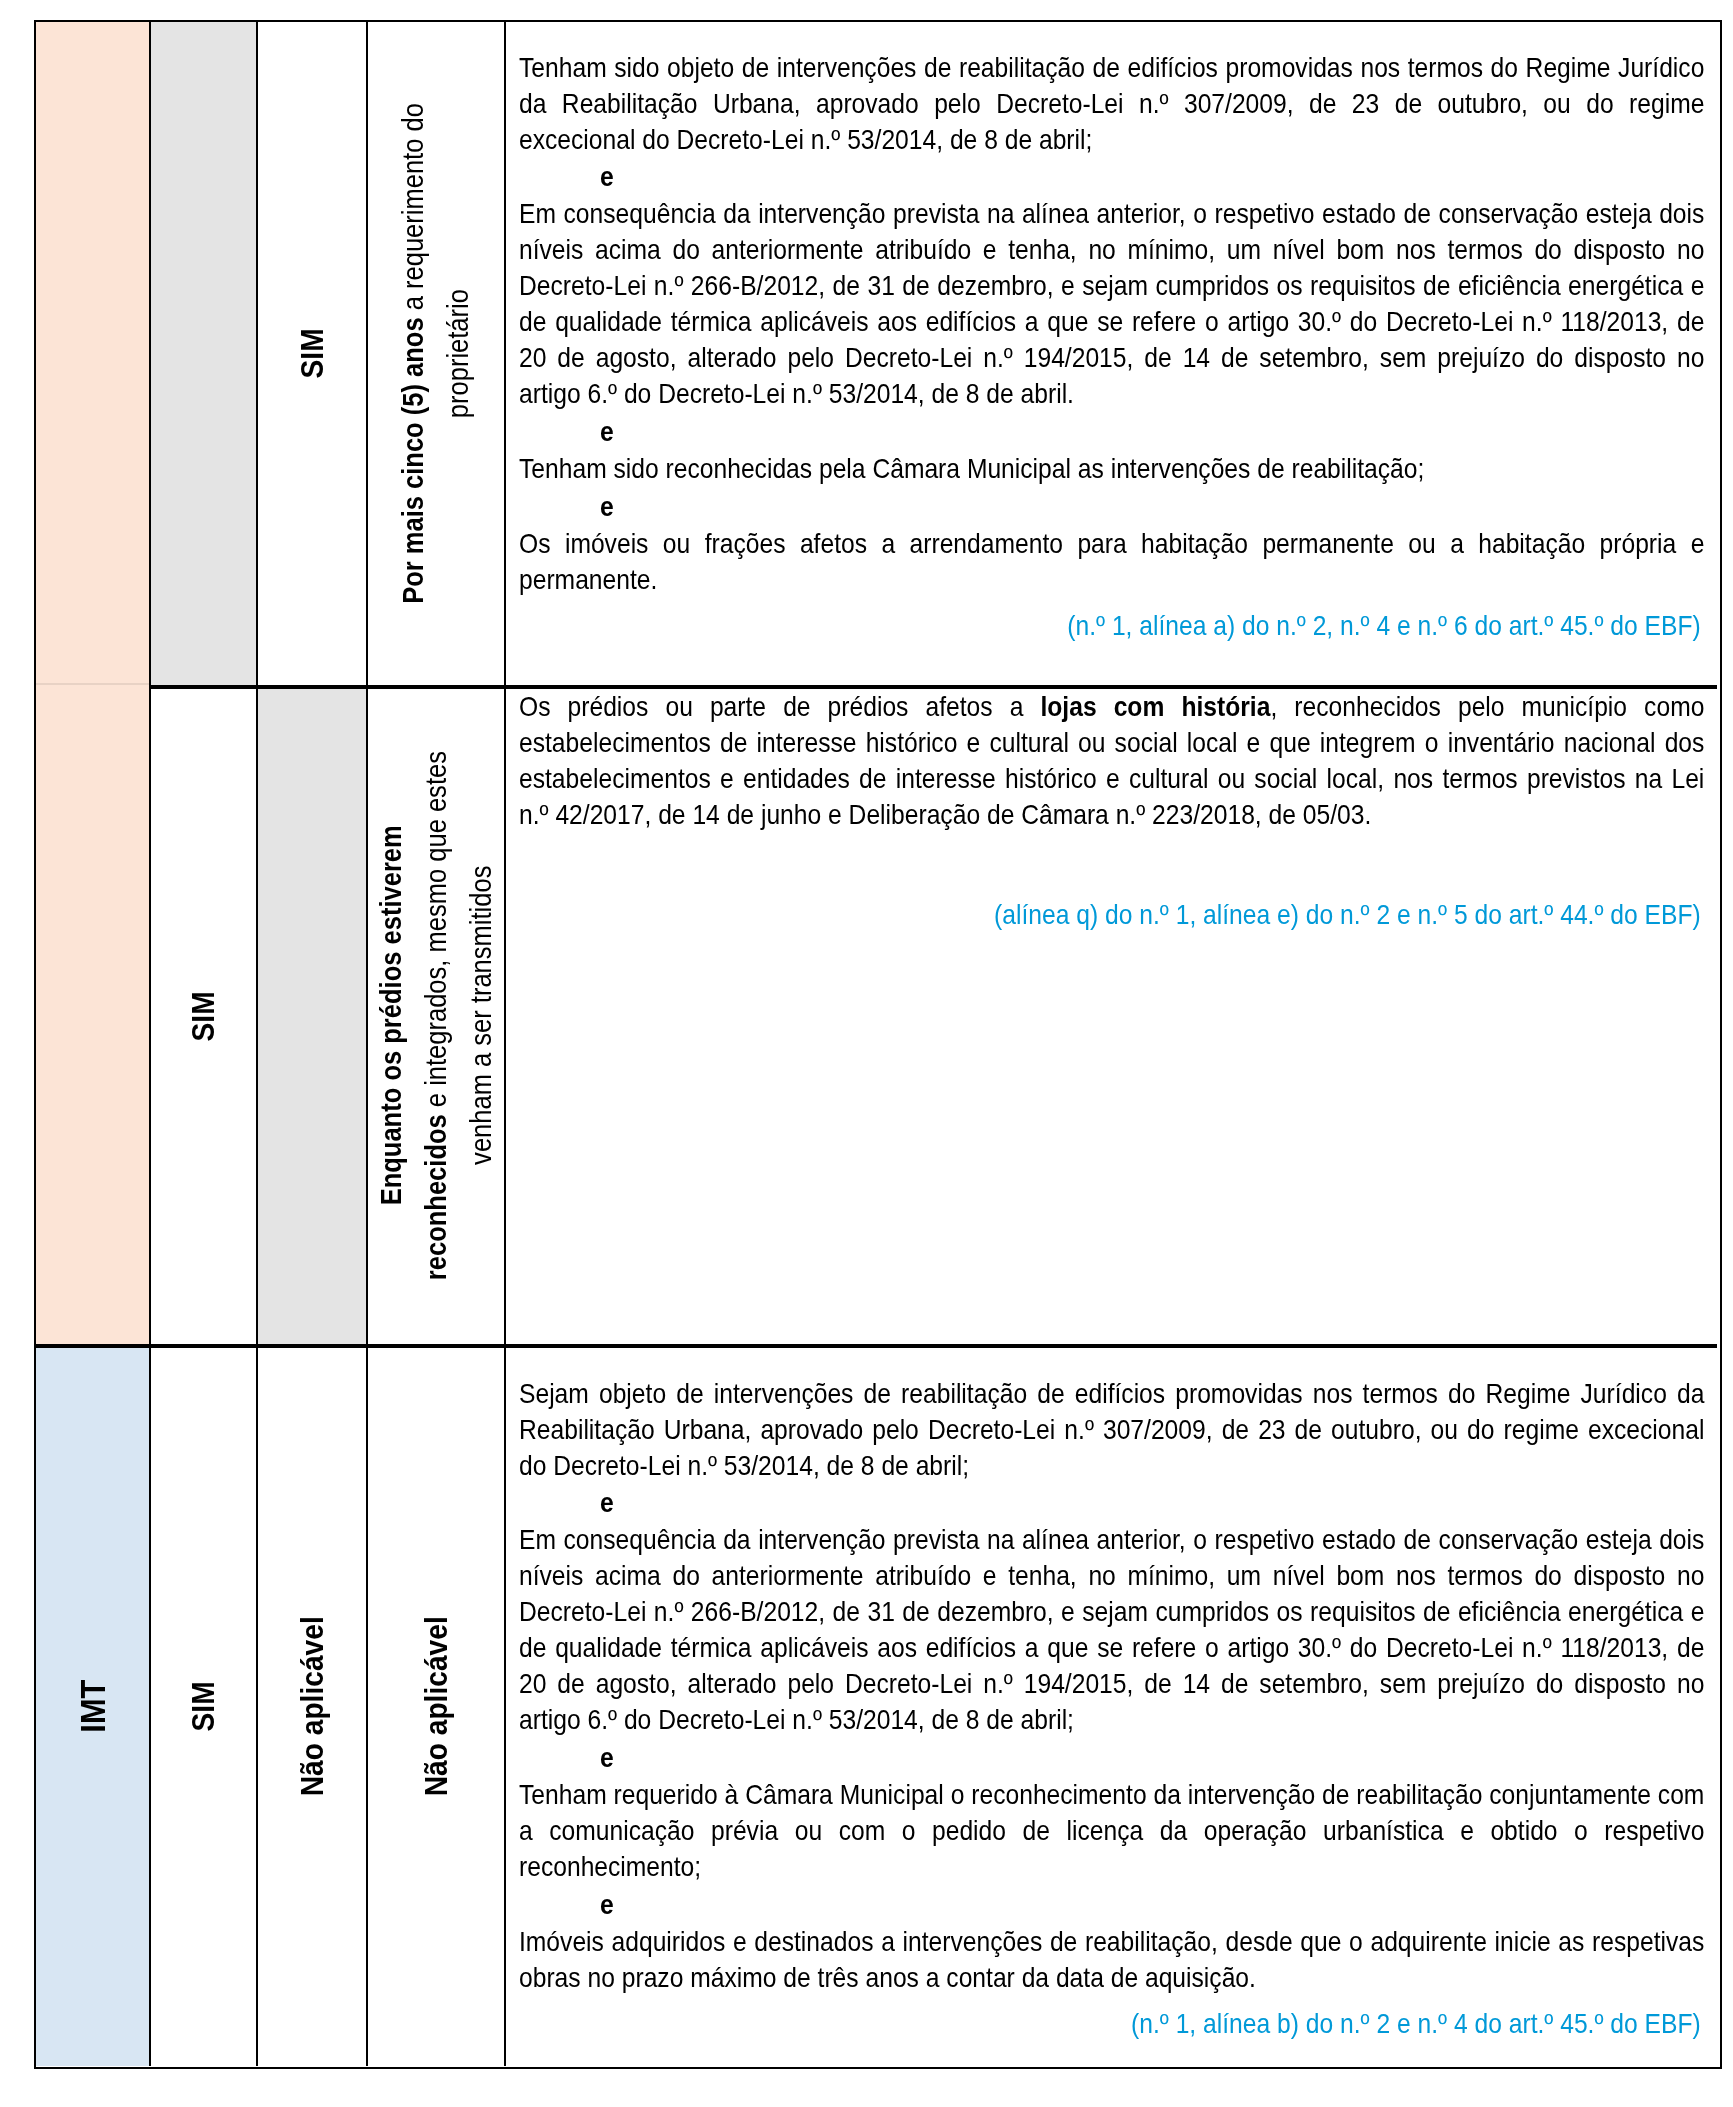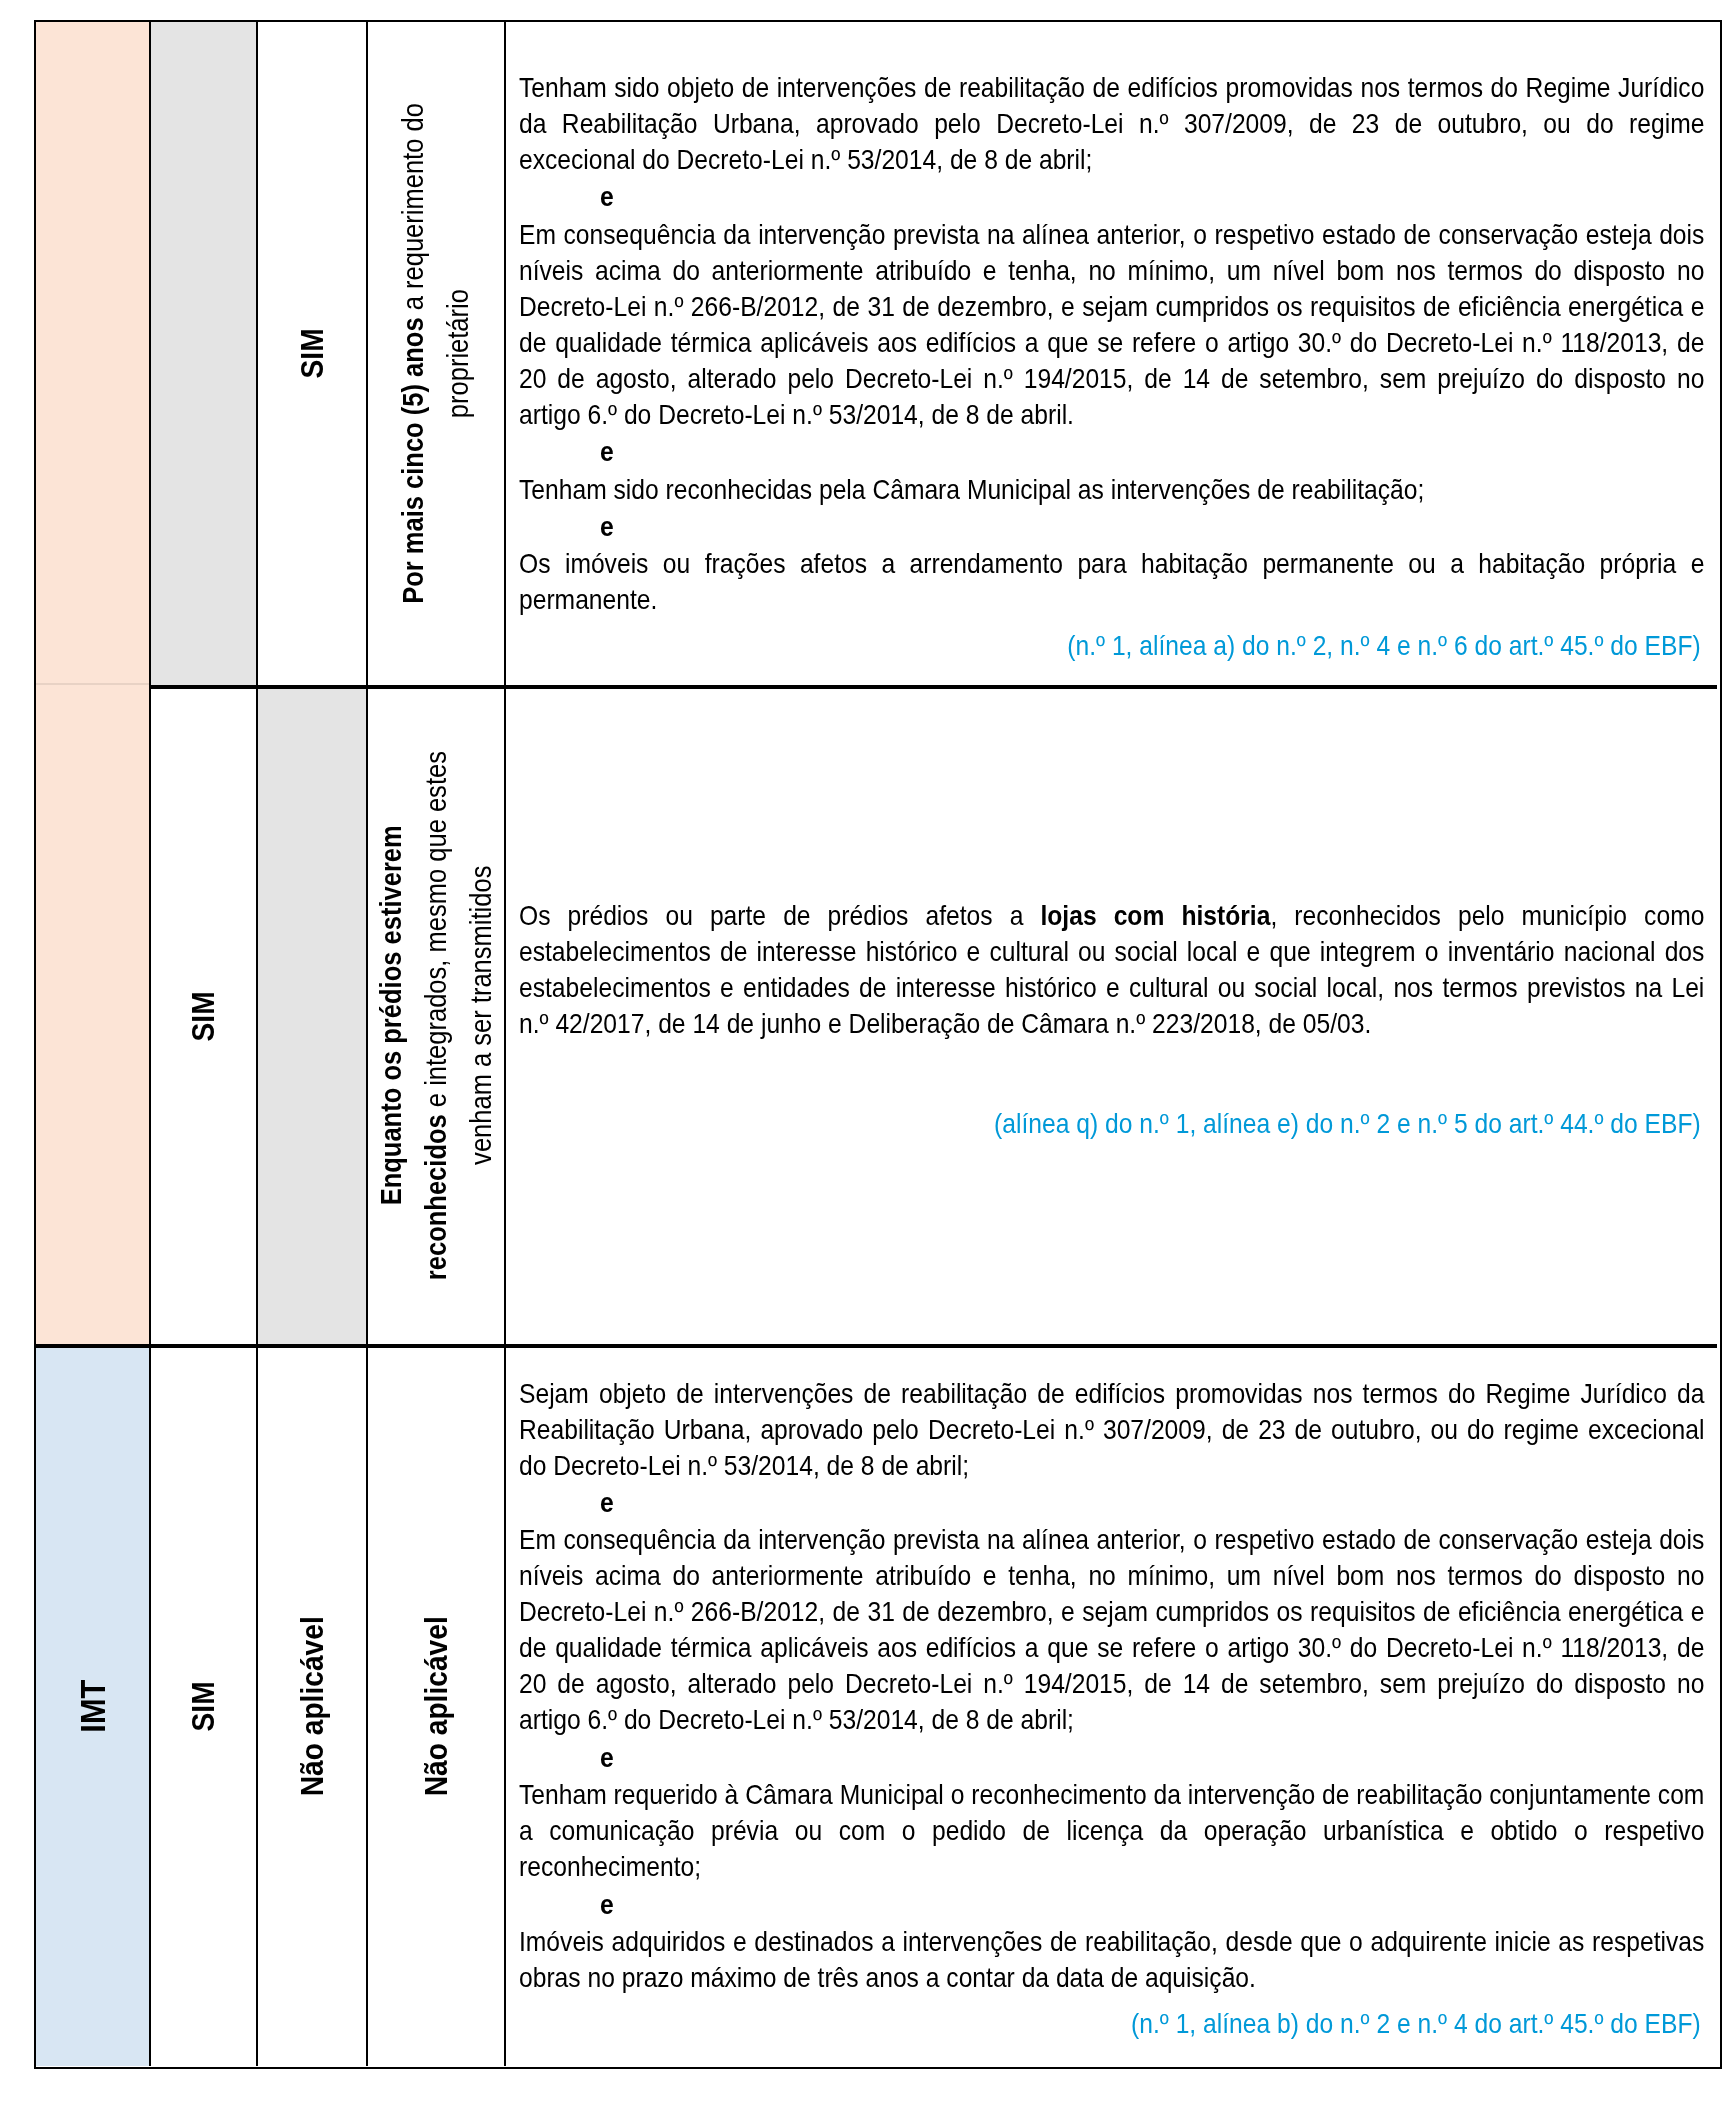--- a/index.html
+++ b/index.html
@@ -19,21 +19,21 @@
   
   .rcell{display:flex;align-items:center;justify-content:center;}
   .rot{writing-mode:vertical-rl;transform:rotate(180deg) scaleY(0.88);
        text-align:center;white-space:nowrap;font-weight:bold;
        font-size:32px;line-height:41px;letter-spacing:0px;}
   .rot.hdr{font-size:29px;line-height:45px;font-weight:normal;}
   .rot.big{font-size:35px;}
   .b{font-weight:bold;}
   
   .bcell{display:flex;flex-direction:column;padding:28px 0 0 12.6px;}
-  .bcell.center{justify-content:center;padding-top:8px;}
+  .bcell.center{justify-content:flex-start;padding-top:0;}
   .cond{width:1347px;transform:scaleX(0.88);transform-origin:0 0;
         font-size:28px;line-height:36px;}
   .cond p{margin:0;text-align:justify;}
   .sep{font-weight:bold;margin:1.4px 0 1.4px 92px;}
   .cite{text-align:right;color:#0099d8;margin-top:9.8px;padding-right:4.2px;}
   .cite.gap{margin-top:64px;}
 </style>
 </head>
 <body>
 
@@ -47,21 +47,21 @@
     <div class="cell gray bl" style="grid-column:2;grid-row:1;"></div>
     <div class="cell bl rcell" style="grid-column:3;grid-row:1;">
       <div class="rot">SIM</div>
     </div>
     <div class="cell bl rcell" style="grid-column:4;grid-row:1;">
       <div class="rot hdr">
           <div><span class="b">Por mais cinco (5) anos</span><span> a requerimento do</span></div>
           <div><span>proprietário</span></div>
         </div>
     </div>
-    <div class="cell bl bcell" style="grid-column:5;grid-row:1;justify-content:center;">
+    <div class="cell bl bcell" style="grid-column:5;grid-row:1;">
       <div class="cond">
           <p><span>Tenham sido objeto de intervenções de reabilitação de edifícios promovidas nos termos do Regime Jurídico da Reabilitação Urbana, aprovado pelo Decreto-Lei n.º 307/2009, de 23 de outubro, ou do regime excecional do Decreto-Lei n.º 53/2014, de 8 de abril;</span></p>
           <div class="sep">e</div>
           <p><span>Em consequência da intervenção prevista na alínea anterior, o respetivo estado de conservação esteja dois níveis acima do anteriormente atribuído e tenha, no mínimo, um nível bom nos termos do disposto no Decreto-Lei n.º 266-B/2012, de 31 de dezembro, e sejam cumpridos os requisitos de eficiência energética e de qualidade térmica aplicáveis aos edifícios a que se refere o artigo 30.º do Decreto-Lei n.º 118/2013, de 20 de agosto, alterado pelo Decreto-Lei n.º 194/2015, de 14 de setembro, sem prejuízo do disposto no artigo 6.º do Decreto-Lei n.º 53/2014, de 8 de abril.</span></p>
           <div class="sep">e</div>
           <p><span>Tenham sido reconhecidas pela Câmara Municipal as intervenções de reabilitação;</span></p>
           <div class="sep">e</div>
           <p><span>Os imóveis ou frações afetos a arrendamento para habitação permanente ou a habitação própria e permanente.</span></p>
           <div class="cite">(n.º 1, alínea a) do n.º 2, n.º 4 e n.º 6 do art.º 45.º do EBF)</div>
         </div>

